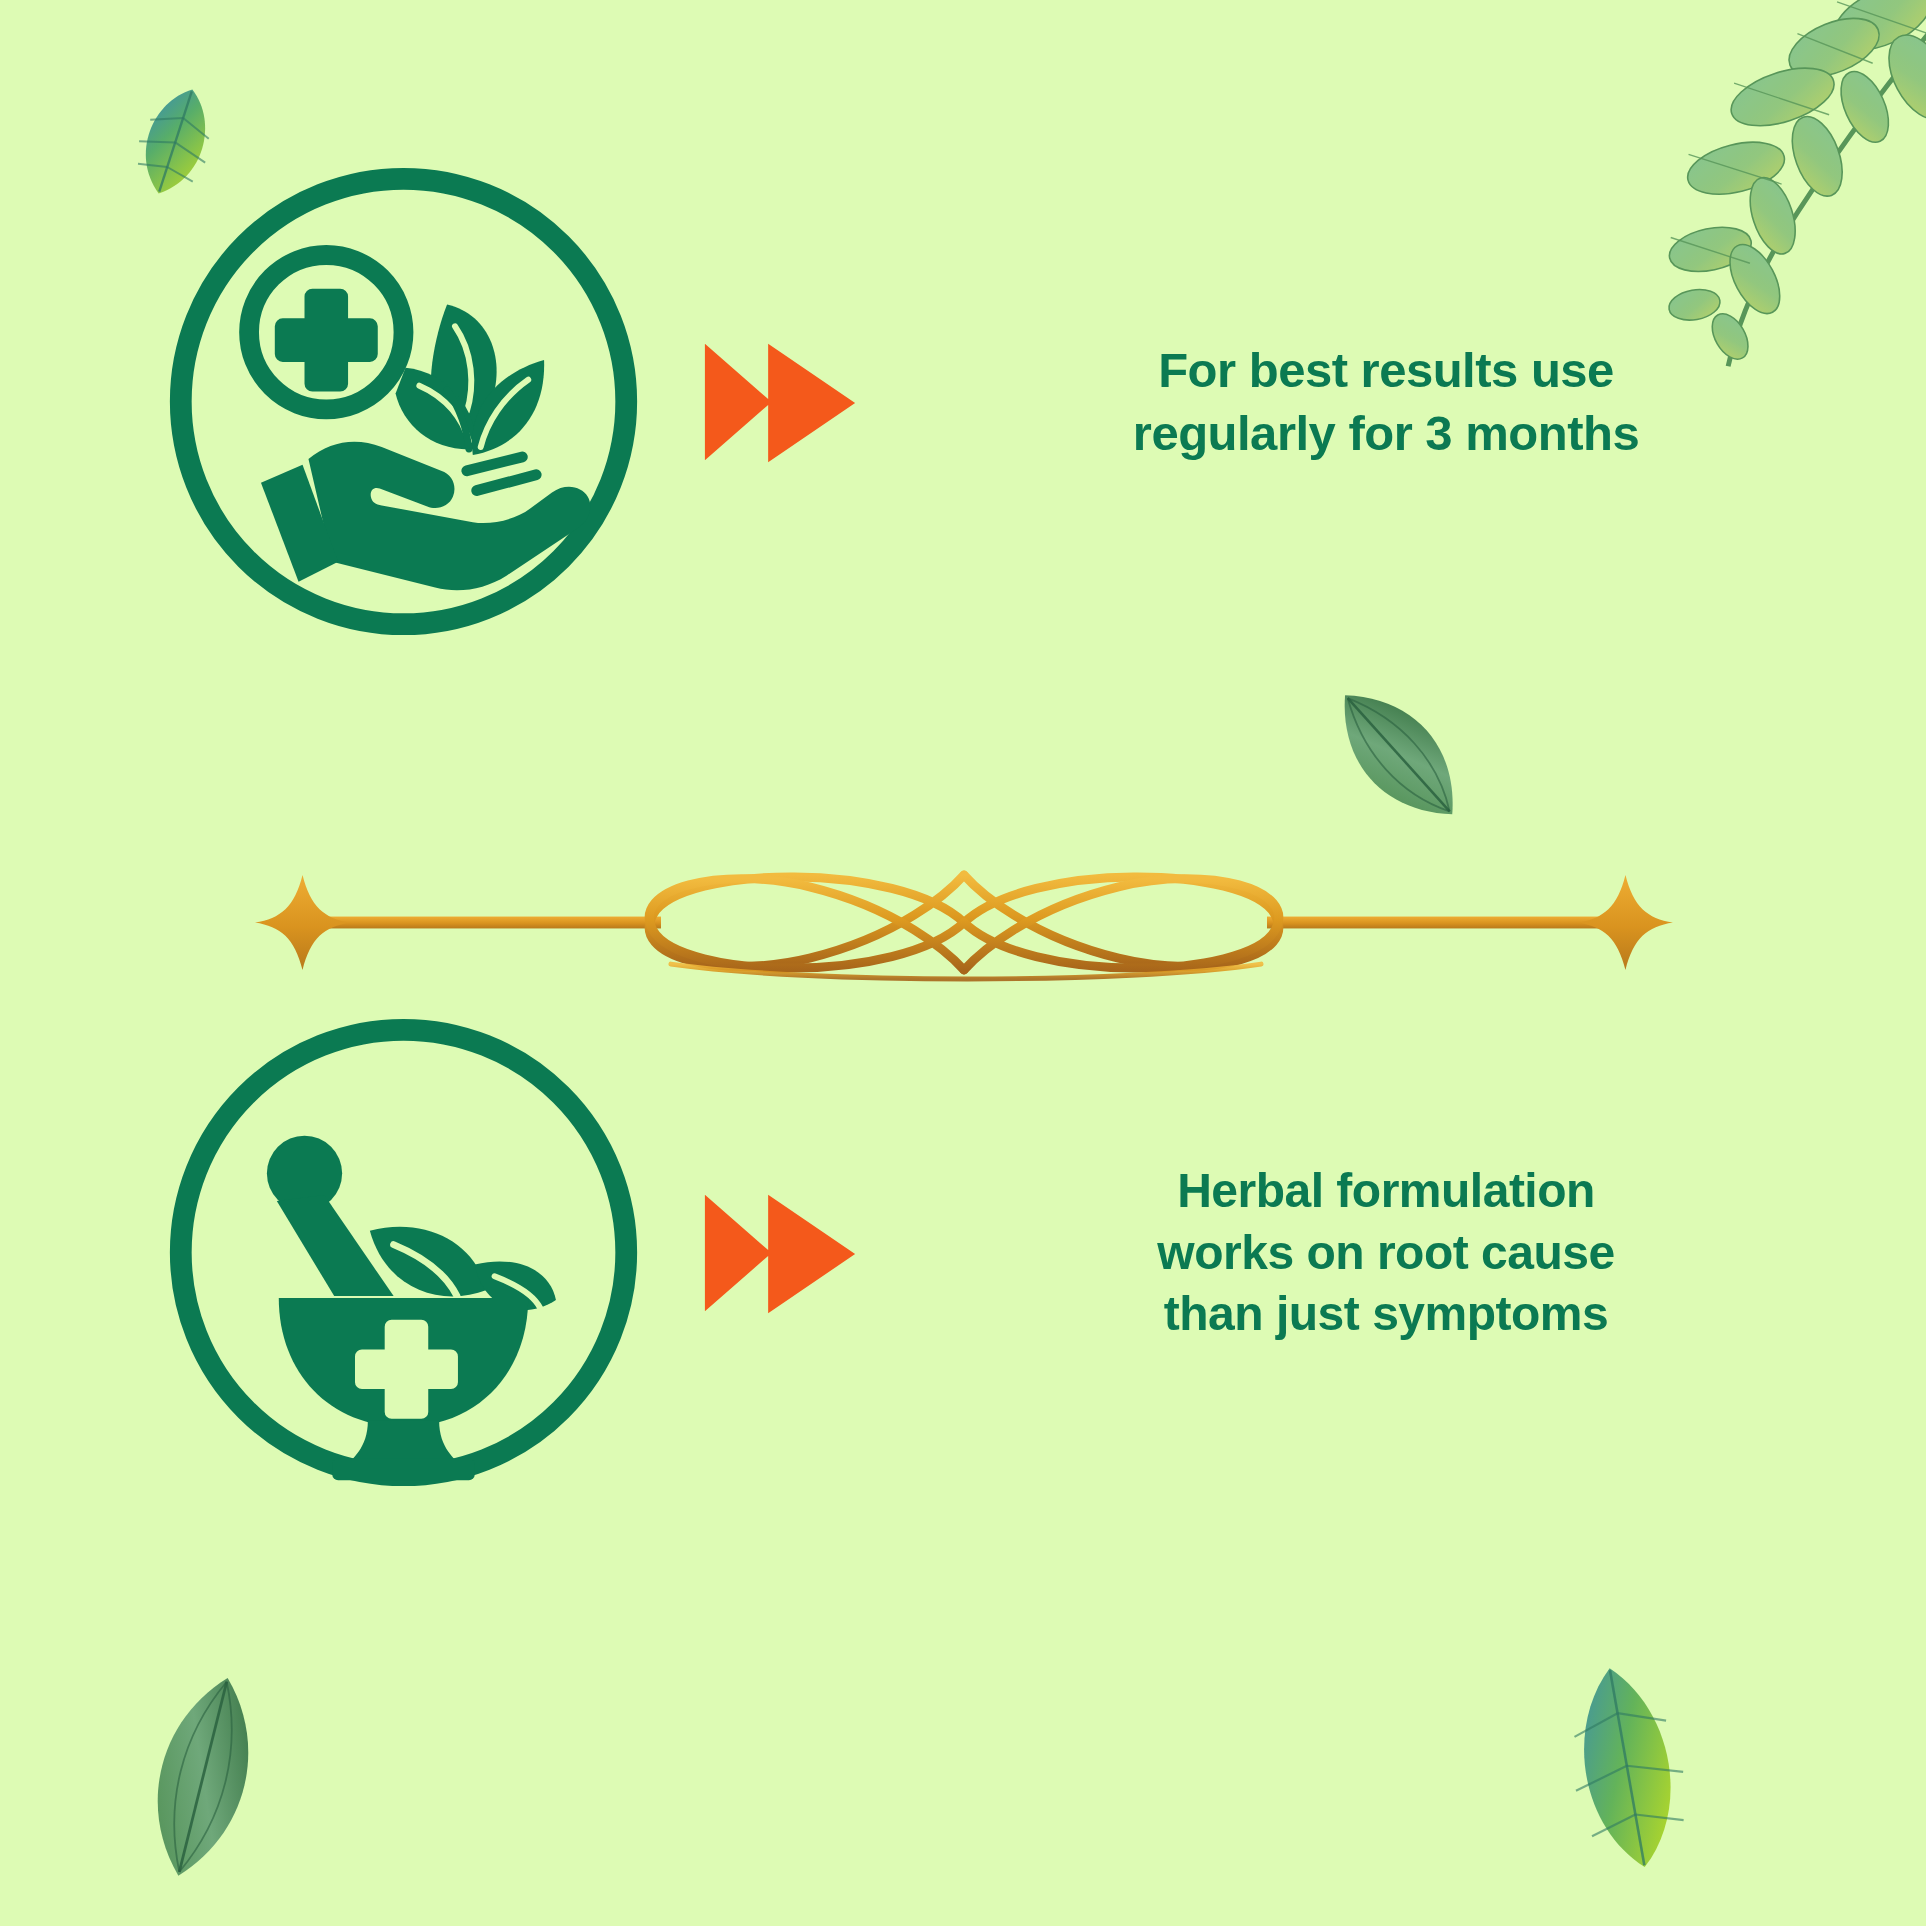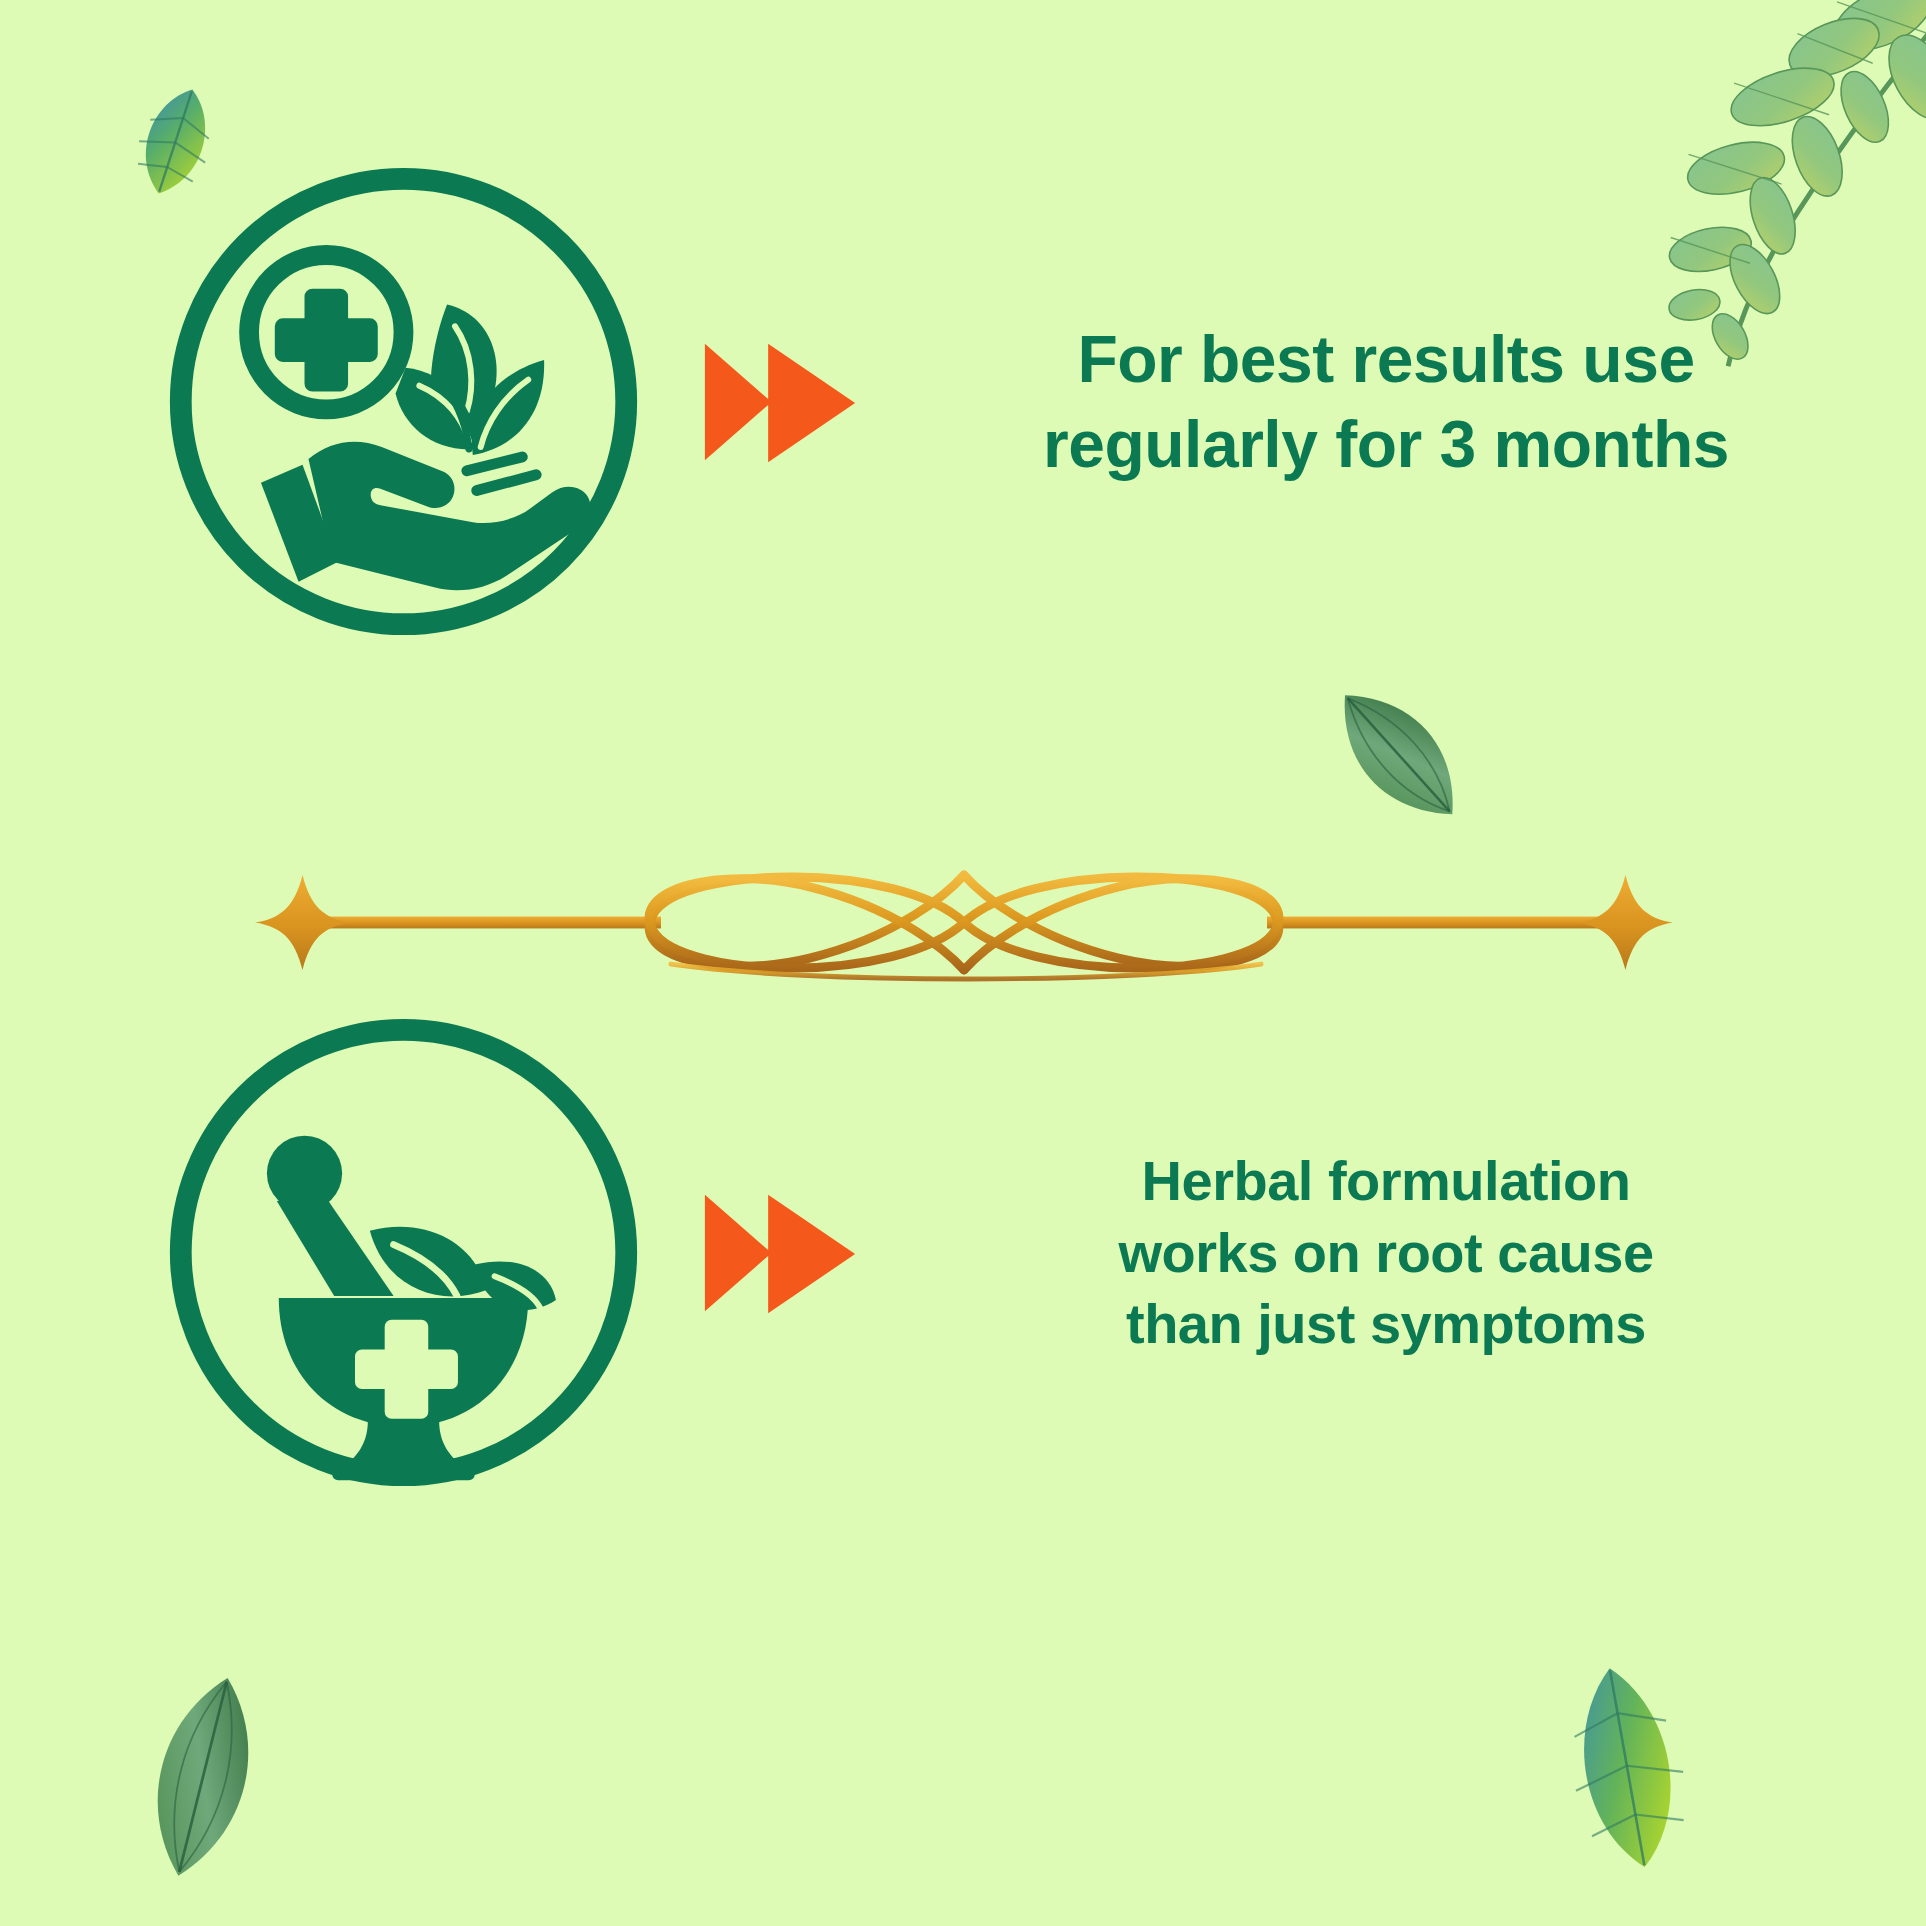--- a/index.html
+++ b/index.html
@@ -58,30 +58,30 @@
     height: 168px;
     margin-left: 48px;
   }
   .arrow svg { display: block; width: 168px; height: 168px; }
 
   .headline {
     flex: 1 1 auto;
     color: #0b7a52;
     font-family: "Liberation Sans", sans-serif;
     font-weight: bold;
-    font-size: 66px;
+    font-size: 49px;
     line-height: 1.28;
     letter-spacing: -0.5px;
     text-align: center;
     padding-right: 40px;
     padding-left: 10px;
     white-space: pre-line;
   }
   #headline-top    { margin-left: 10px; }
-  #headline-bottom { margin-left: 10px; font-size: 56px; }
+  #headline-bottom { margin-left: 10px; font-size: 48px; }
 
   
   #divider {
     position: absolute;
     left: 255px;
     top: 853px;
     width: 1418px;
     height: 139px;
   }
   #divider svg { display: block; width: 1418px; height: 139px; }

